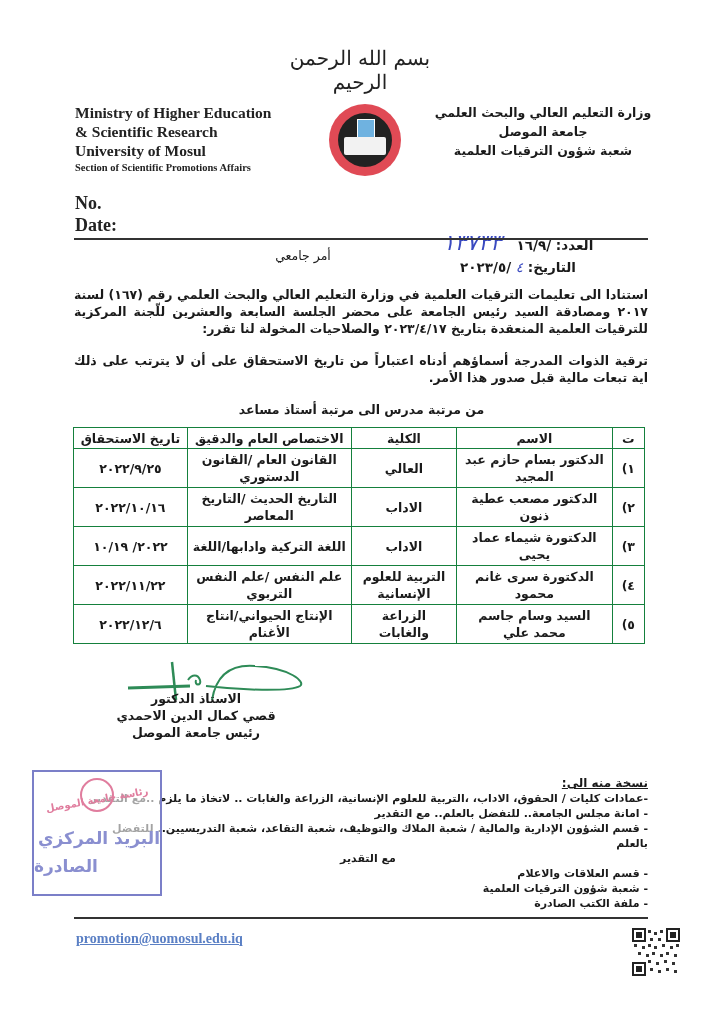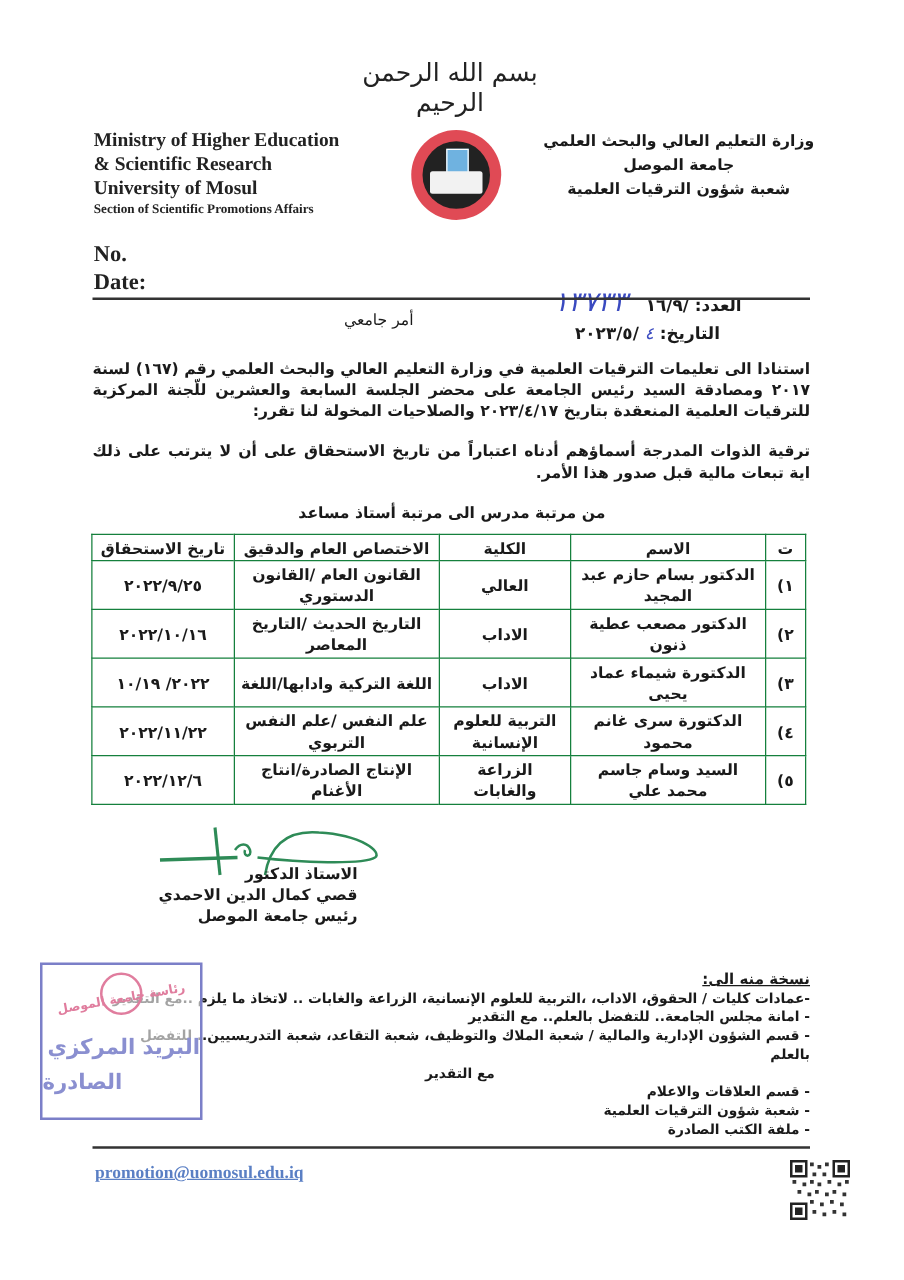--- a/index.html
+++ b/index.html
@@ -20,21 +20,21 @@
   .hand-num { font-size:22px; margin-right:10px; }
   .rule { left:74px; width:574px; height:2px; background:#333; }
   .title { left:0; width:606px; top:248px; text-align:center; direction:rtl; font-weight:normal; font-size:12.5px; }
   .para { left:74px; width:574px; direction:rtl; text-align:justify; font-size:12.5px; line-height:17px; font-weight:bold; text-align-last:right; }
   .subtitle { left:0; width:723px; top:402px; text-align:center; direction:rtl; font-weight:bold; font-size:12.5px; }
   table.promo { position:absolute; left:73px; top:427px; width:572px; border-collapse:collapse; direction:rtl; font-size:12.5px; font-weight:bold; }
   table.promo th, table.promo td { border:1px solid #15803d; text-align:center; padding:0 4px; line-height:17px; }
   table.promo th { height:20px; }
   table.promo td { height:38px; }
   .c-idx { width:22px; } .c-name { width:140px; } .c-col { width:92px; } .c-spec { width:148px; } .c-date { width:100px; }
-  .sig-block { left:106px; top:690px; width:180px; direction:rtl; font-weight:bold; font-size:12.5px; line-height:17px; }
+  .sig-block { left:106px; top:690px; width:180px; text-align:center; direction:rtl; font-weight:bold; font-size:12.5px; line-height:17px; }
   .signature { left:120px; top:656px; width:190px; height:45px; }
   .copies { right:75px; top:776px; width:560px; direction:rtl; text-align:right; font-weight:bold; font-size:11px; line-height:15px; }
   .copies .head { text-decoration:underline; font-size:12px; }
   .copies .center { text-align:center; }
   .stamp { left:32px; top:770px; width:126px; height:122px; border:2px solid #7b7fc8; background:rgba(255,255,255,0.6); }
   .stamp .circ { position:absolute; left:46px; top:6px; width:30px; height:30px; border-radius:50%; border:2px solid #e07d9e; }
   .stamp .ring { position:absolute; left:6px; top:22px; width:114px; text-align:center; color:#e07d9e; font-size:10px; font-weight:bold; direction:rtl; transform:rotate(-10deg); }
   .stamp .t1 { position:absolute; left:0; top:56px; width:126px; color:#8a8fd0; font-size:17px; font-weight:bold; direction:rtl; }
   .stamp .t2 { position:absolute; left:0; top:84px; width:126px; text-align:left; color:#8a8fd0; font-size:17px; font-weight:bold; direction:rtl; }
   .email { left:76px; top:931px; font-family:"Liberation Serif", serif; font-weight:bold; font-size:14px; color:#5a7fc4; text-decoration:underline; }
@@ -125,21 +125,21 @@
       <td>٤)</td>
       <td>الدكتورة سرى غانم محمود</td>
       <td>التربية للعلوم الإنسانية</td>
       <td>علم النفس /علم النفس التربوي</td>
       <td>٢٠٢٢/١١/٢٢</td>
     </tr>
     <tr>
       <td>٥)</td>
       <td>السيد وسام جاسم محمد علي</td>
       <td>الزراعة والغابات</td>
-      <td>الإنتاج الصادرة/انتاج الأغنام</td>
+      <td>الإنتاج الحيواني/انتاج الأغنام</td>
       <td>٢٠٢٢/١٢/٦</td>
     </tr>
   </tbody>
 </table>
 
 <svg class="abs signature" viewBox="0 0 190 45">
   <path d="M8 32 L70 30" stroke="#2e8b57" stroke-width="3" fill="none"></path>
   <path d="M52 6 L56 44" stroke="#2e8b57" stroke-width="2.5" fill="none"></path>
   <path d="M92 44 C96 20 110 8 135 10 C170 12 186 26 180 30 C170 36 120 34 86 30" stroke="#2e8b57" stroke-width="2" fill="none"></path>
   <path d="M68 24 C72 18 78 18 80 24 C82 30 74 30 76 24" stroke="#2e8b57" stroke-width="2" fill="none"></path>

